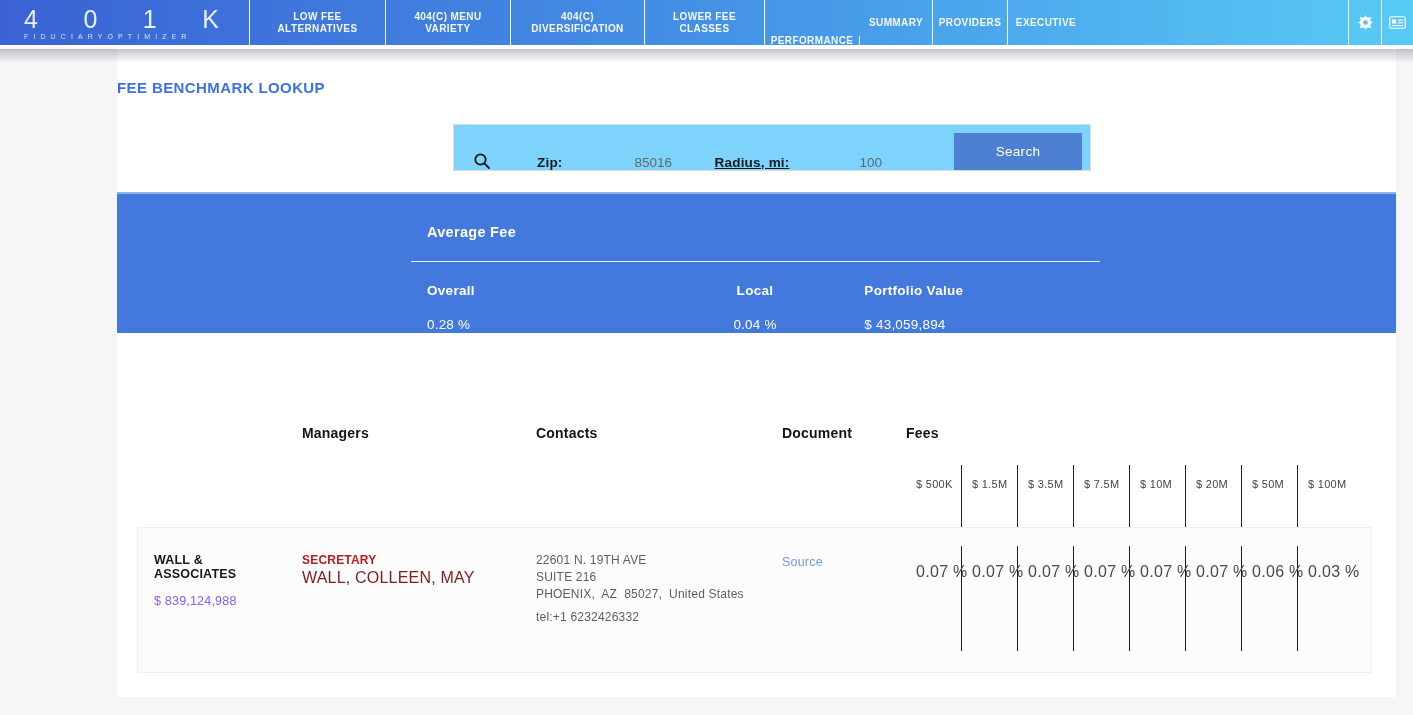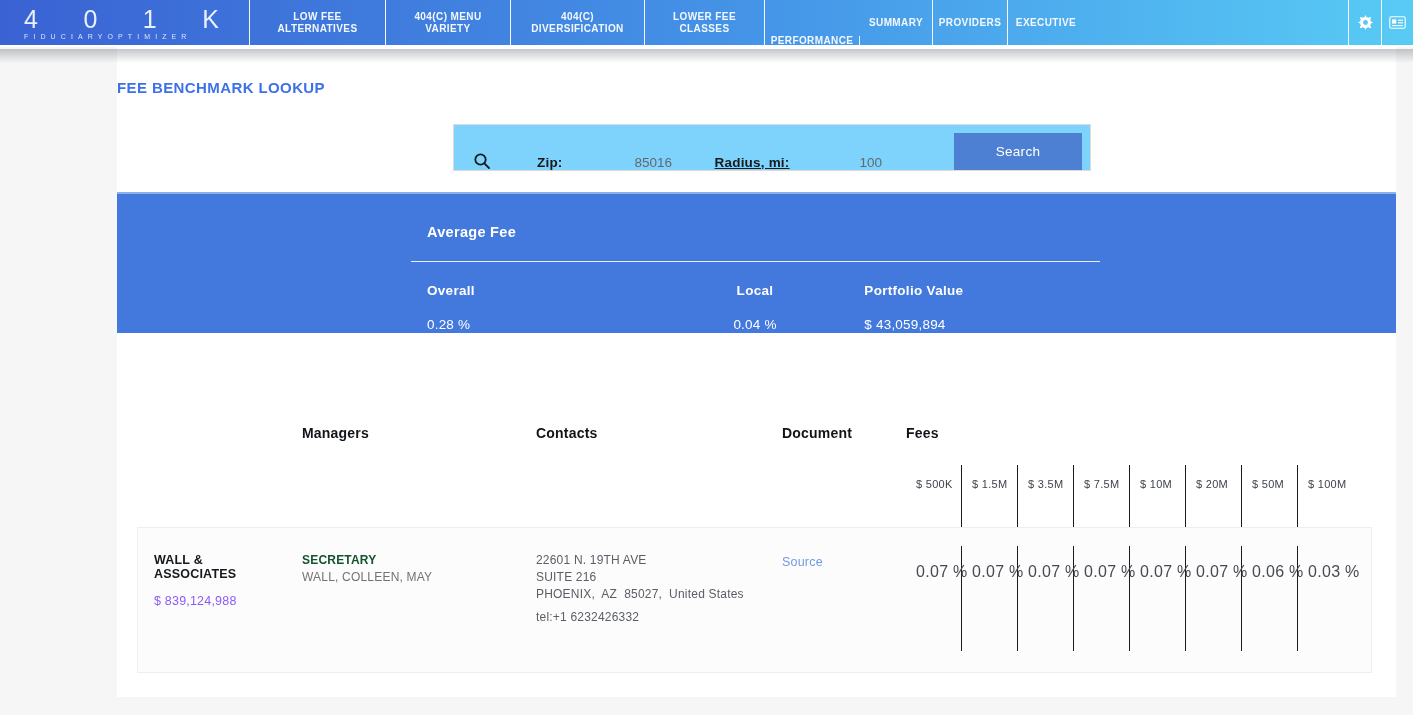--- a/index.html
+++ b/index.html
@@ -109,22 +109,22 @@
 
   .row-card {
     position: absolute; left: 20px; top: 480px; width: 1235px; height: 146px;
     background: #fcfcfc; border: 1px solid #efefef;
   }
   .col-company { position: absolute; left: 16px; top: 25px; width: 130px; }
   .company-name { font-size: 12.5px; font-weight: 700; color: #15181c; line-height: 14px; letter-spacing: 0.2px; }
   .company-value { margin-top: 13px; font-size: 12.5px; color: #8b5cf6; cursor: pointer; }
 
   .col-roles { position: absolute; left: 164px; top: 24px; width: 180px; }
-  .role-title { font-size: 12px; font-weight: 700; color: #14532d; line-height: 17px; letter-spacing: 0.2px; }
-  .role-name { font-size: 12px; color: #737373; line-height: 17px; }
+  .role-title { font-size: 12px; font-weight: 700; color: #b91c1c; line-height: 17px; letter-spacing: 0.2px; }
+  .role-name { font-size: 16px; color: #7f1d1d; line-height: 17px; }
   .role-block + .role-block { margin-top: 6px; }
 
   .col-contacts { position: absolute; left: 398px; top: 24px; width: 250px; }
   .addr-line { font-size: 12px; color: #5a5e65; line-height: 17px; white-space: pre-wrap; }
   .tel-line { margin-top: 7px; font-size: 12px; color: #5a5e65; }
 
   .source-link { position: absolute; left: 644px; top: 27px; font-size: 12.5px; color: #7499e2; cursor: pointer; }
 
   .fees-grid { position: absolute; left: 768px; top: 18px; height: 105px; display: flex; }
   .fee-cell {

